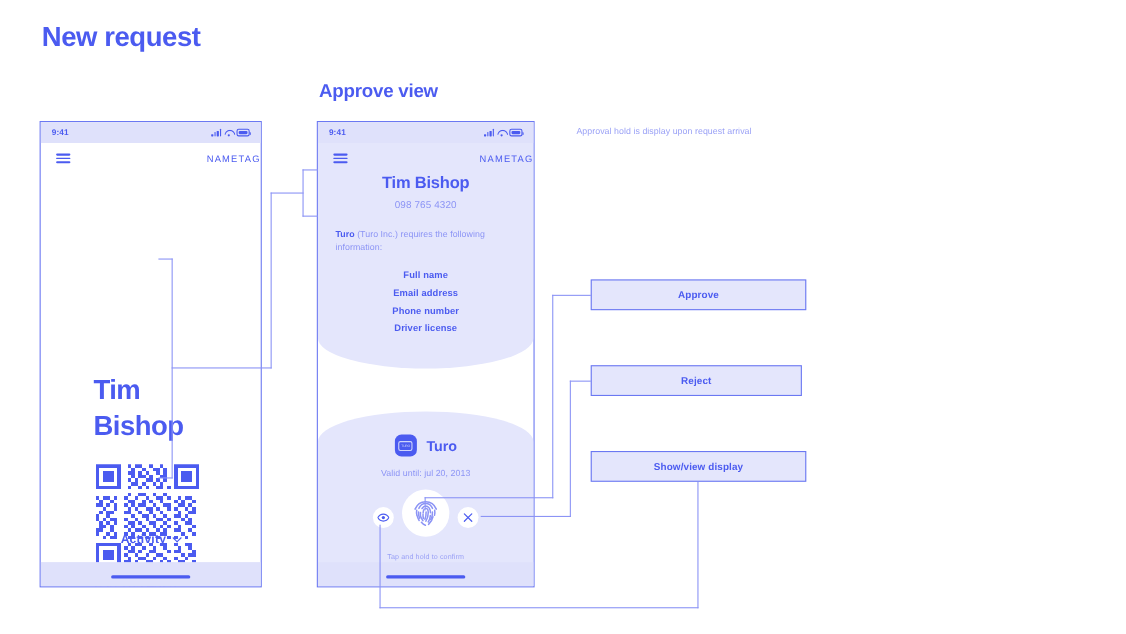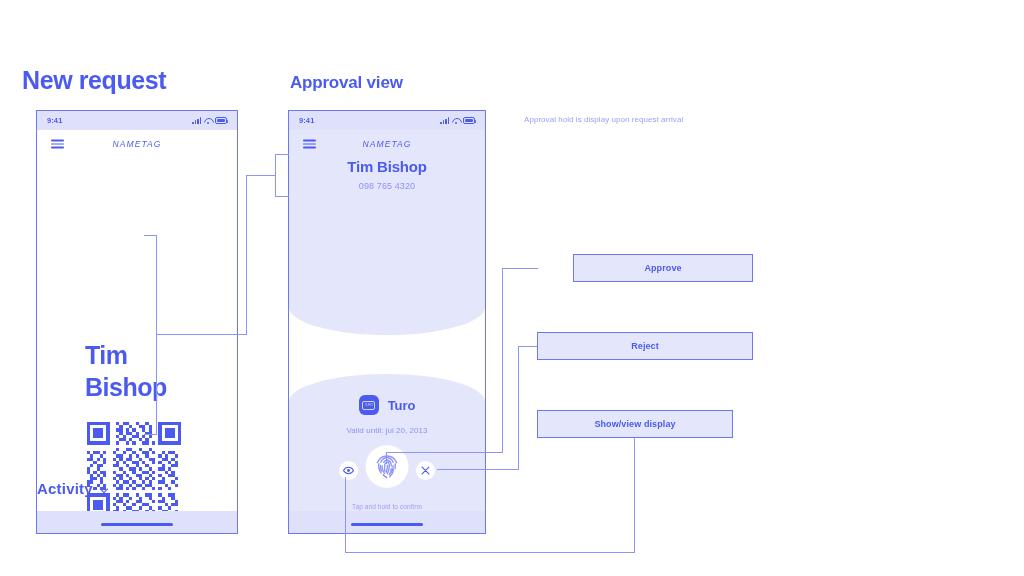--- a/index.html
+++ b/index.html
@@ -4,23 +4,22 @@
 <style>
   html,body{margin:0;padding:0;}
   body{
     width:1024px;height:576px;background:#ffffff;position:relative;
     font-family:"Liberation Sans", sans-serif;overflow:hidden;
   }
   .abs{position:absolute;}
 
   
   #page-title{
-    left:22px;top:20px;font-size:25px;font-weight:bold;color:#4b5bf0;
+    left:38px;top:20px;font-size:25px;font-weight:bold;color:#4b5bf0;
     letter-spacing:-0.4px;
-    margin-top:46px;
   }
   #section-title{
     left:290px;top:73px;font-size:17px;font-weight:bold;color:#4b5bf0;
     letter-spacing:-0.2px;
   }
 
   
   .phone{
     position:absolute;border:1.6px solid #6b78f2;background:#ffffff;
     overflow:hidden;box-sizing:border-box;
@@ -63,23 +62,22 @@
   }
 
   .navbar{
     position:absolute;left:0;right:0;top:19px;height:28px;
     display:flex;align-items:center;
   }
   .hamburger{position:absolute;left:14px;top:50%;transform:translateY(-50%);
     width:13px;height:9px;display:flex;flex-direction:column;justify-content:space-between;}
   .hamburger i{display:block;height:1.6px;background:#4b5bf0;border-radius:1px;}
   .brand{
-    width:100%;text-align:center;font-size:8.5px;color:#4b5bf0;
+    width:100%;text-align:right;font-size:8.5px;color:#4b5bf0;
     letter-spacing:1.1px;
-    font-style:italic;
   }
 
   .homebar-wrap{
     position:absolute;left:0;right:0;bottom:0;height:22px;background:#dfe1fb;
   }
   .homebar{
     position:absolute;left:50%;transform:translateX(-50%);bottom:7px;
     width:72px;height:3.2px;border-radius:2px;background:#4b5bf0;
   }
 
@@ -88,22 +86,22 @@
     position:absolute;left:48px;top:228px;width:130px;
     font-size:25px;font-weight:bold;color:#4b5bf0;line-height:1.28;
     letter-spacing:-0.5px;
   }
   #qr{position:absolute;left:50px;top:311px;width:94px;height:94px;}
   #nt-phone{
     position:absolute;left:49px;top:413px;font-size:12px;color:#8c94f5;
     letter-spacing:0.1px;
   }
   #activity{
-    position:absolute;left:0;right:0;bottom:36px;text-align:left;
-    font-size:15px;font-weight:bold;color:#4b5bf0;letter-spacing:0.2px;
+    position:absolute;left:0;right:0;bottom:36px;text-align:center;
+    font-size:11px;font-weight:bold;color:#4b5bf0;letter-spacing:0.2px;
   }
   #activity .chev{
     display:inline-block;width:5px;height:5px;margin-left:4px;
     border-right:1.5px solid #4b5bf0;border-bottom:1.5px solid #4b5bf0;
     transform:translateY(-2px) rotate(45deg);
   }
 
   
   .panel-top{
     position:absolute;left:0;right:0;top:0;height:224px;background:#e4e6fc;
@@ -169,34 +167,34 @@
   .ln{position:absolute;background:#8c94f5;}
   .lnh{height:1.4px;}
   .lnv{width:1.4px;}
 
   
   .callout{
     position:absolute;height:28px;border:1.4px solid #6b78f2;background:#e4e6fc;
     display:flex;align-items:center;justify-content:center;box-sizing:border-box;
   }
   .callout span{font-size:9px;font-weight:bold;color:#4b5bf0;letter-spacing:0.1px;}
-  #callout-approve{left:537px;top:254px;width:180px;margin-left:36px;}
-  #callout-reject{left:537px;top:332px;width:216px;}
+  #callout-approve{left:537px;top:254px;width:196px;}
+  #callout-reject{left:537px;top:332px;width:192px;}
   #callout-details{left:537px;top:410px;width:196px;}
 
   #note-text{
     position:absolute;left:524px;top:114px;width:180px;
     font-size:8px;color:#9aa1f6;line-height:1.5;letter-spacing:0.05px;
   }
 </style>
 </head>
 <body>
 
 <div class="abs" id="page-title">New request</div>
-<div class="abs" id="section-title">Approval view</div>
+<div class="abs" id="section-title">Approve view</div>
 <div id="note-text">Approval hold is display upon request arrival</div>
 
 <div class="phone" id="phone-left">
 
   <div class="statusbar">
     <div class="st-time">9:41</div>
     <div class="st-icons">
       <div class="bars">
           <i></i>
           <i></i>
@@ -480,21 +478,31 @@
         <i></i>
         <i></i>
         <i></i>
       </div>
     <div class="brand">NAMETAG</div>
   </div>
 
   <div id="ap-name">Tim Bishop</div>
   <div id="ap-phone">098 765 4320</div>
 
-
+  <div id="ap-request">
+    <b>Turo</b>
+    <span>(Turo Inc.) requires the following information:</span>
+  </div>
+
+  <div id="ap-fields">
+    <div>Full name</div>
+    <div>Email address</div>
+    <div>Phone number</div>
+    <div>Driver license</div>
+  </div>
 
   <div id="turo-row">
     <div class="turo-logo">
       <span>TURO</span>
     </div>
     <div id="turo-name">Turo</div>
   </div>
 
   <div id="valid-until">Valid until: jul 20, 2013</div>
 

